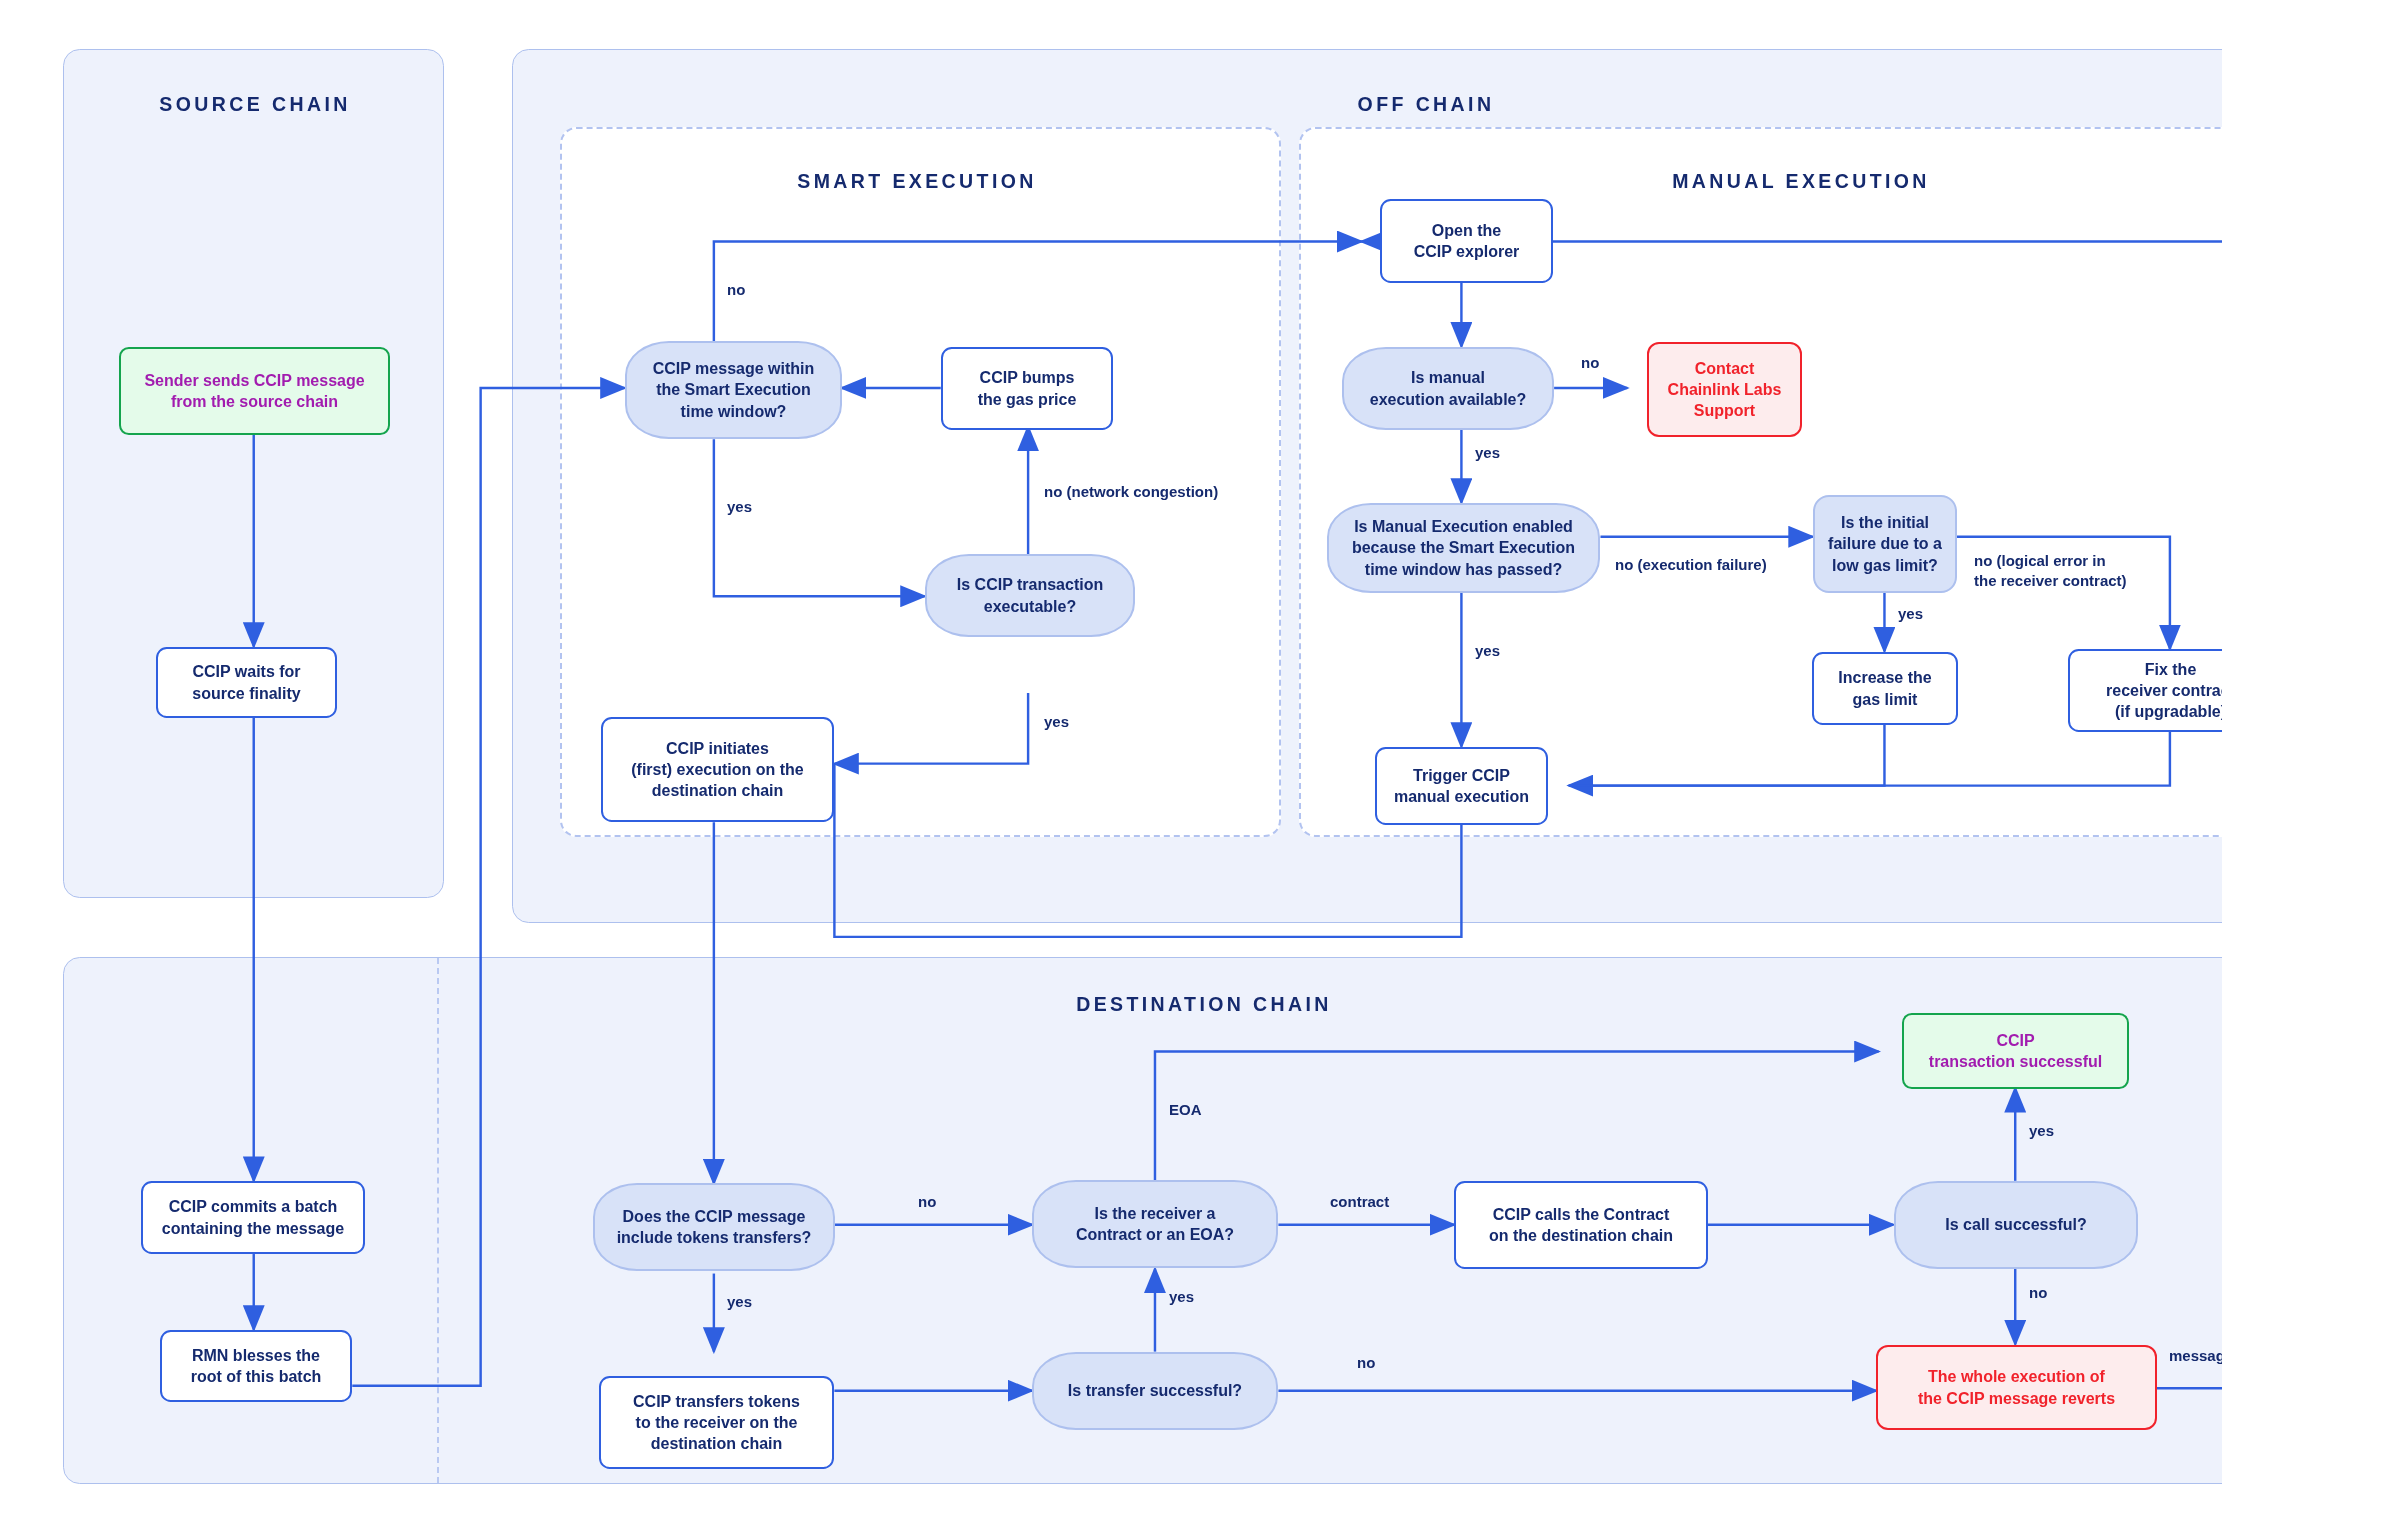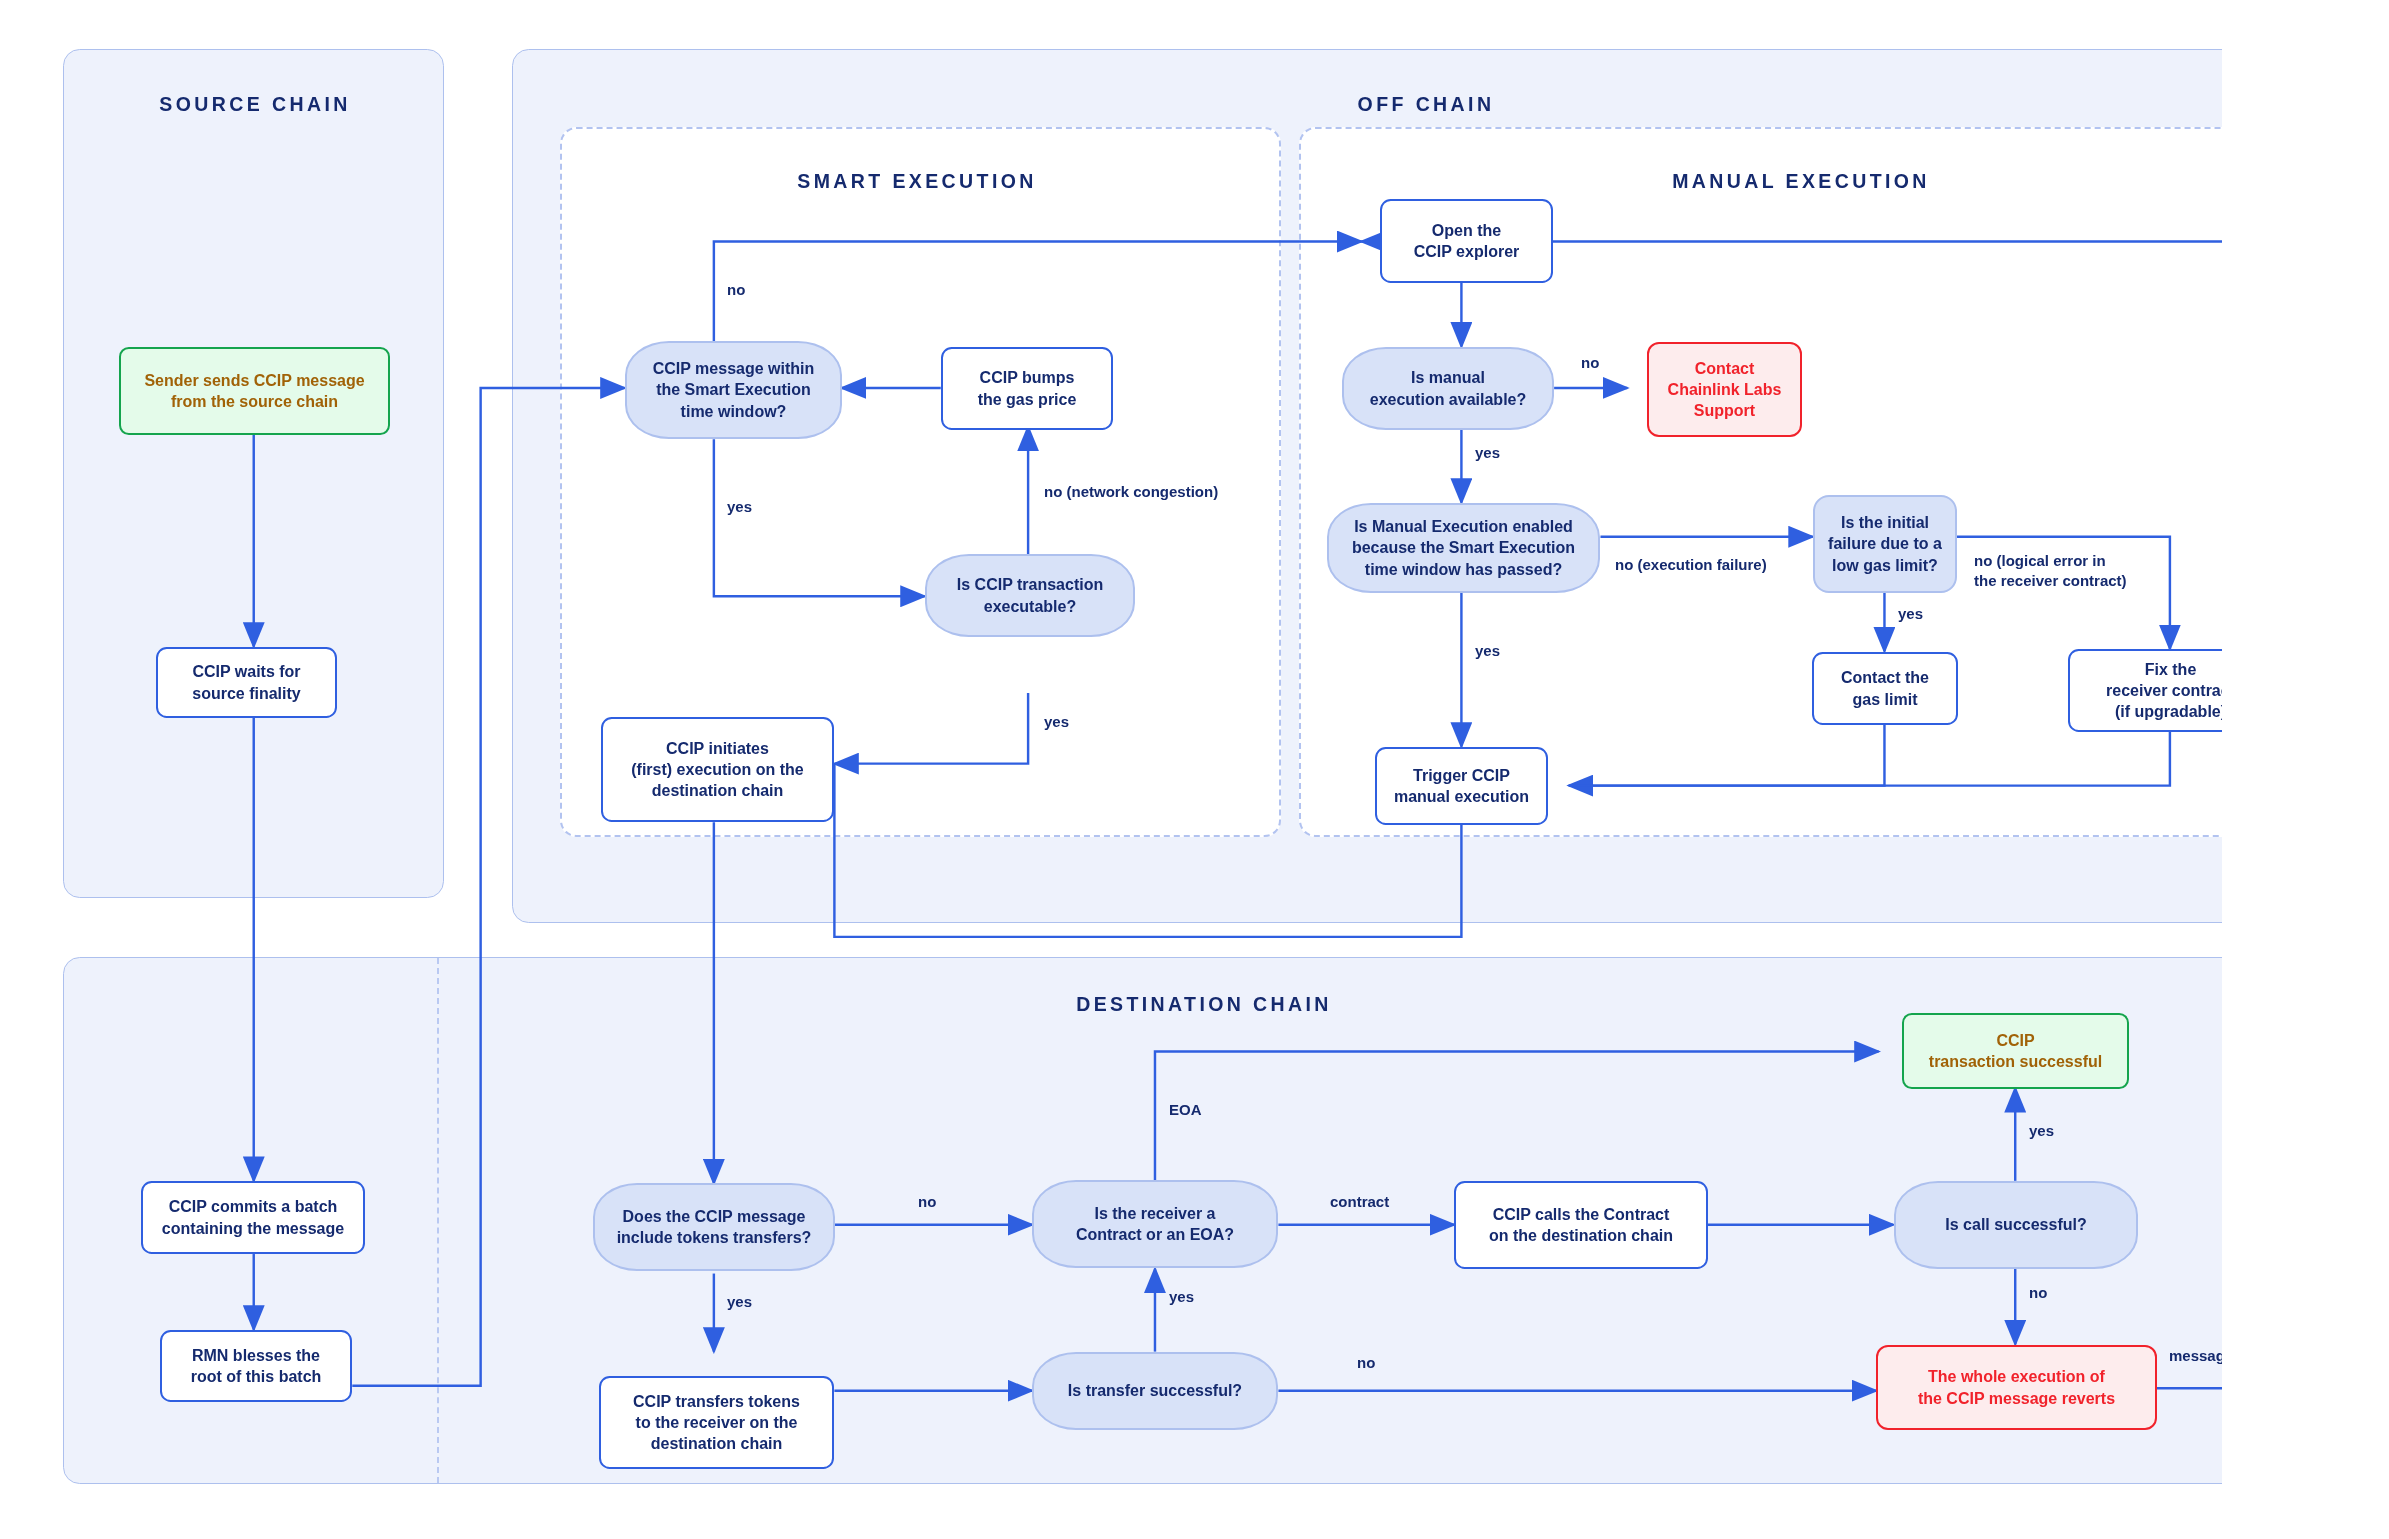--- a/index.html
+++ b/index.html
@@ -7,21 +7,21 @@
   #stage{position:relative;width:2222px;height:1539px;background:#ffffff;overflow:hidden;}
   .panel{position:absolute;background:#eef2fc;border:1.5px solid #adc0ee;border-radius:16.6px;box-sizing:border-box;}
   .panel-title{position:absolute;font-size:19.5px;font-weight:700;letter-spacing:3.4px;color:#152a6e;white-space:nowrap;transform:translateX(-50%);}
   .subpanel{position:absolute;background:#ffffff;border:2px dashed #b2c3f0;border-radius:16.6px;box-sizing:border-box;}
   .vdash{position:absolute;border-left:2.4px dashed #b9c9f2;}
   svg.wires{position:absolute;left:0;top:0;width:2389px;height:1539px;overflow:visible;}
   .node{position:absolute;box-sizing:border-box;display:flex;align-items:center;justify-content:center;text-align:center;
         font-size:16px;font-weight:700;line-height:1.32;padding:2.9px 6.8px;}
   .n-proc{background:#ffffff;border:2px solid #2f5fe0;border-radius:10.7px;color:#152a6e;}
   .n-dec{background:#d8e2f8;border:2px solid #adc0ee;border-radius:44px/34px;color:#152a6e;}
-  .n-ok{background:#e4fbea;border:2px solid #14a44d;border-radius:9.8px;color:#a16207;}
+  .n-ok{background:#e4fbea;border:2px solid #14a44d;border-radius:9.8px;color:#a21caf;}
   .n-err{background:#fdeced;border:2px solid #f1222b;border-radius:12px;color:#f1222b;}
   .elabel{position:absolute;font-size:15px;font-weight:700;color:#152a6e;white-space:nowrap;}
 </style>
 </head>
 <body>
 
 <div id="stage">
 
   <div class="panel" style="left:63px;top:49px;width:381px;height:849px;"></div>
   <div class="panel-title" style="left:255px;top:93px;">SOURCE CHAIN</div>
@@ -118,21 +118,21 @@
 execution available?</div>
   <div class="node n-err" style="left:1647px;top:342px;width:155px;height:95px;white-space:pre-line;">Contact
 Chainlink Labs
 Support</div>
   <div class="node n-dec" style="left:1327px;top:503px;width:273px;height:90px;white-space:pre-line;">Is Manual Execution enabled
 because the Smart Execution
 time window has passed?</div>
   <div class="node n-dec" style="left:1813px;top:495px;width:144px;height:98px;white-space:pre-line;border-radius:16px;">Is the initial
 failure due to a
 low gas limit?</div>
-  <div class="node n-proc" style="left:1812px;top:652px;width:146px;height:73px;white-space:pre-line;">Contact the
+  <div class="node n-proc" style="left:1812px;top:652px;width:146px;height:73px;white-space:pre-line;">Increase the
 gas limit</div>
   <div class="node n-proc" style="left:2068px;top:649px;width:205px;height:83px;white-space:pre-line;">Fix the
 receiver contract
 (if upgradable)</div>
   <div class="node n-proc" style="left:1375px;top:747px;width:173px;height:78px;white-space:pre-line;">Trigger CCIP
 manual execution</div>
 
   <div class="node n-dec" style="left:593px;top:1183px;width:242px;height:88px;white-space:pre-line;">Does the CCIP message
 include tokens transfers?</div>
   <div class="node n-proc" style="left:599px;top:1352px;width:235px;height:93px;white-space:pre-line;margin-top:24px;">CCIP transfers tokens

